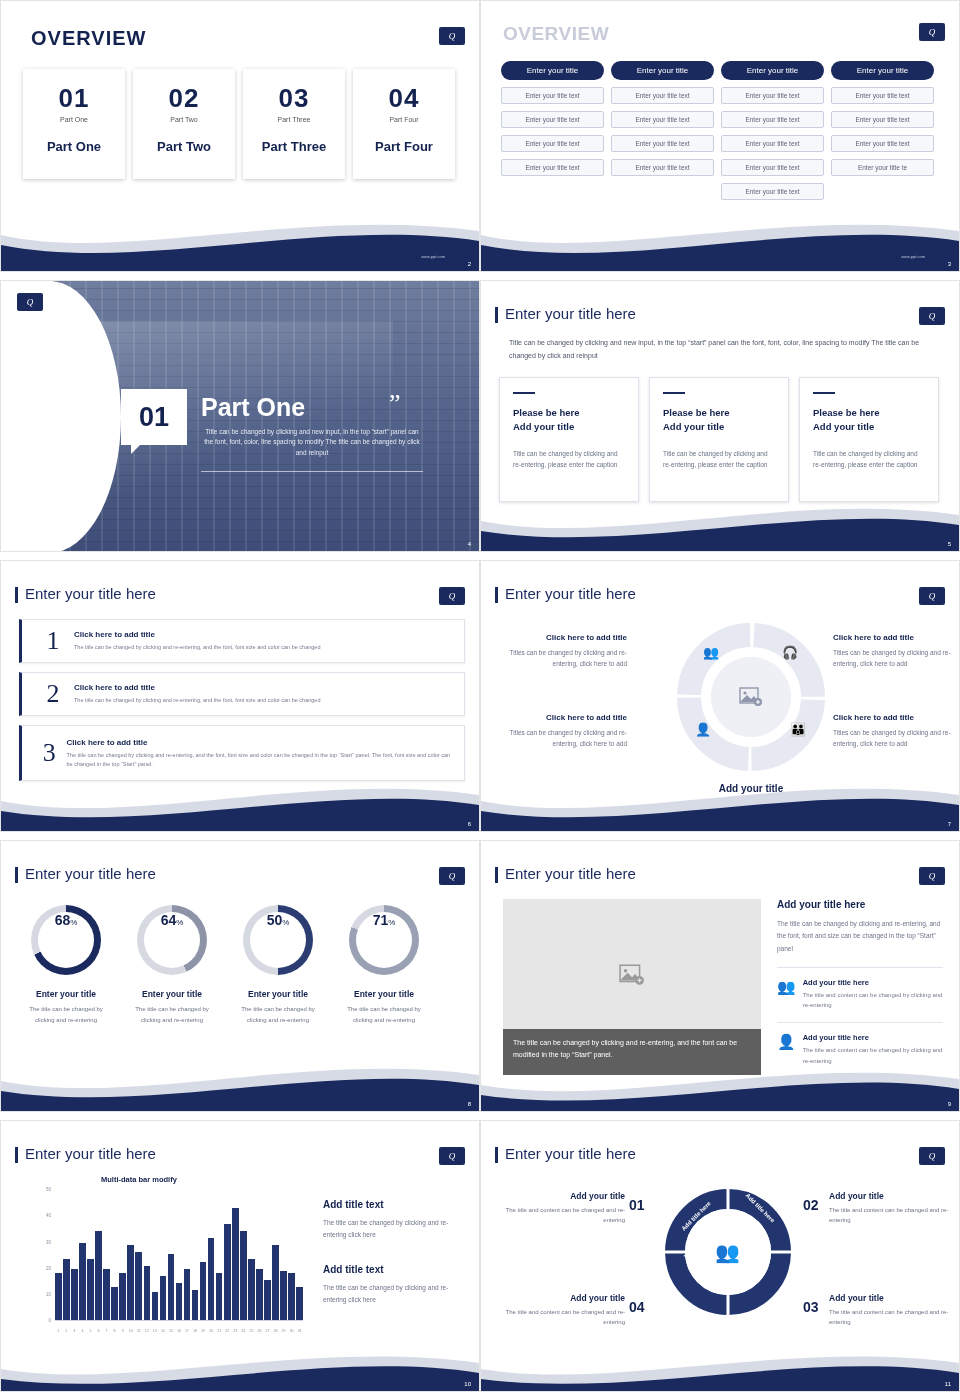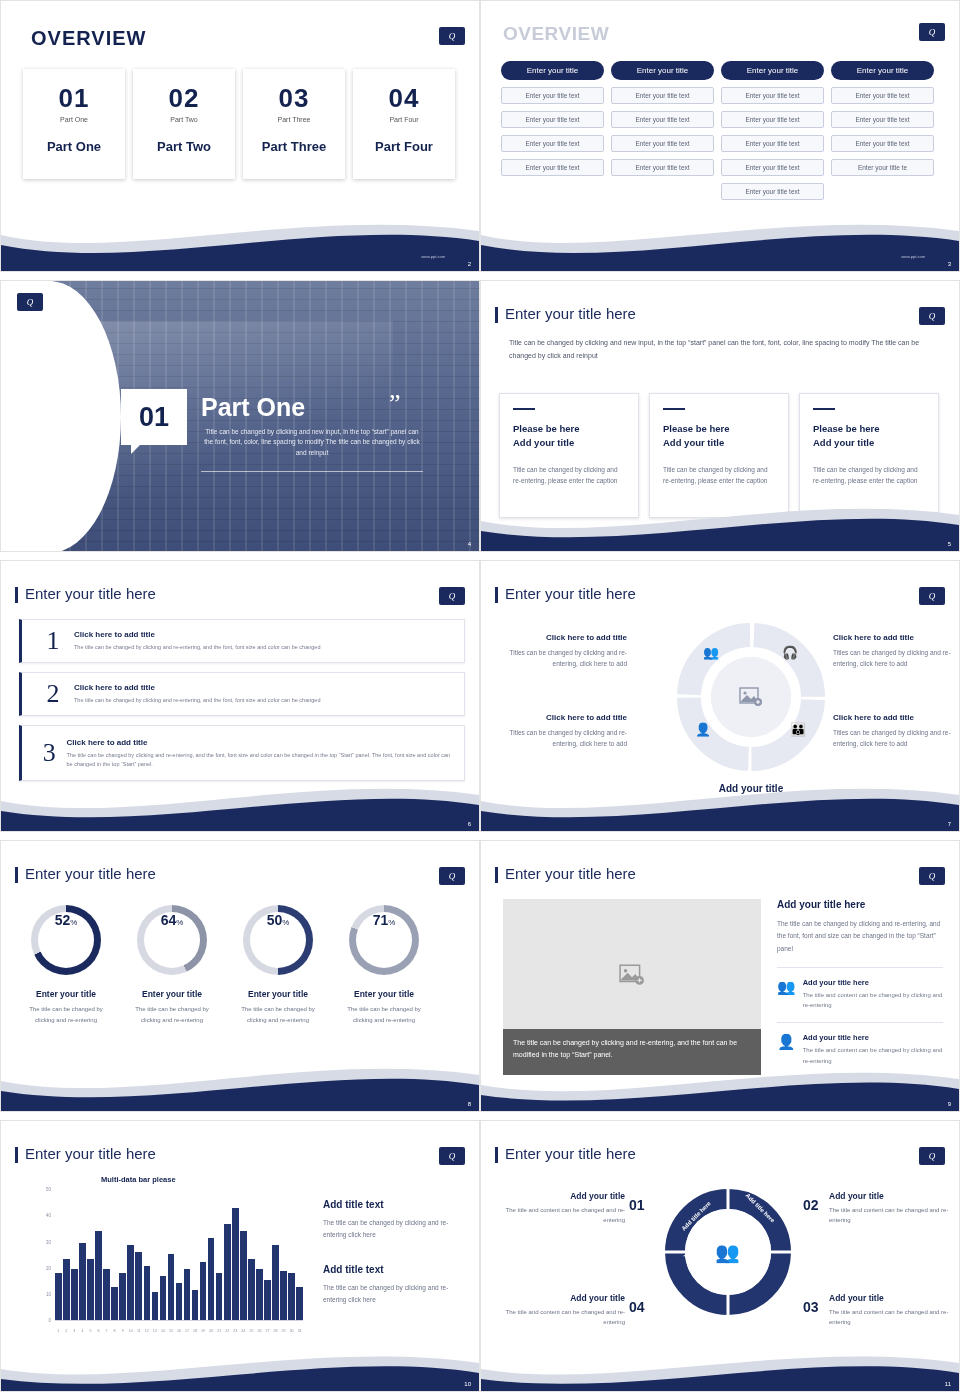--- a/index.html
+++ b/index.html
@@ -102,21 +102,21 @@
     border-style:solid; border-color:#fff transparent transparent transparent;
   }
   .s3 .ptitle { position:absolute; left:200px; top:112px; font-size:25px; font-weight:bold; color:#fff;}
   .s3 .quote { position:absolute; left:388px; top:108px; font-size:26px; color:#fff; font-family:"Liberation Serif",serif;}
   .s3 .pdesc { position:absolute; left:200px; top:146px; width:222px; font-size:6.5px; line-height:1.6; color:#e8ecf6; text-align:center;}
   .s3 .uline { position:absolute; left:200px; top:190px; width:222px; height:1px; background:rgba(255,255,255,.6);}
   .s3 .logo-badge { left:16px; top:12px; }
   .s3 .pagenum{ color:#fff; }
 
   
-  .s4 .boxes { position:absolute; left:18px; top:112px; display:flex; gap:10px;}
+  .s4 .boxes { position:absolute; left:18px; top:96px; display:flex; gap:10px;}
   .s4 .box { width:140px; height:125px; background:#fff; border:1px solid #dfe2ea; box-shadow:0 1px 3px rgba(0,0,0,.12); padding:14px 13px;}
   .s4 .box .dash { width:22px; height:2px; background:#1b2a5e; margin-bottom:12px;}
   .s4 .box h4 { font-size:9.5px; font-weight:bold; color:#13224f; line-height:1.45;}
   .s4 .box p { font-size:6.5px; color:#6b7287; line-height:1.7; margin-top:14px;}
   .s4 .intro { position:absolute; left:28px; top:56px; width:430px; font-size:7px; color:#4e5straight; }
   .s4 .intro { color:#4e5568; line-height:1.8;}
 
   
   .s5 .rows { position:absolute; left:18px; top:58px; width:446px;}
   .s5 .row { display:flex; align-items:center; border:1px solid #e0e3eb; border-left:3px solid #1b2a5e; background:#fff; margin-bottom:9px; height:44px; padding:0 10px; box-shadow:0 1px 2px rgba(0,0,0,.07);}
@@ -404,21 +404,21 @@
   </div>
 
   <div class="slide s7">
     <div class="title-bar"></div>
     <div class="slide-title" style="position:absolute; left:24px; top:24px;">Enter your title here</div>
     <div class="logo-badge" style="right:14px; top:26px;">Q</div>
     <div class="donuts">
       <div class="d">
         <div class="ring" style="background:conic-gradient(#1b2a5e 0% 68%, #d6d9e2 68% 100%);">
           <div class="inner">
-            <span class="pct">52</span>
+            <span class="pct">68</span>
             <span class="pcts">%</span>
           </div>
         </div>
         <div class="cap">
           <h5>Enter your title</h5>
           <p>The title can be changed by clicking and re-entering</p>
         </div>
       </div>
       <div class="d">
         <div class="ring" style="background:conic-gradient(#8d94a8 0% 43%, #d6d9e2 43% 100%);">
@@ -504,21 +504,21 @@
         <path d="M0,54 C150,76 330,24 480,48 L480,70 L0,70 Z" fill="#1b2a5e"></path>
       </svg>
     </div>
     <div class="pagenum">9</div>
   </div>
 
   <div class="slide s9">
     <div class="title-bar"></div>
     <div class="slide-title" style="position:absolute; left:24px; top:24px;">Enter your title here</div>
     <div class="logo-badge" style="right:14px; top:26px;">Q</div>
-    <div class="chart-title">Multi-data bar please</div>
+    <div class="chart-title">Multi-data bar modify</div>
     <div class="plot">
       <div class="yaxis">
         <span class="yt" style="top:0px;">50</span>
         <span class="yt" style="top:26px;">40</span>
         <span class="yt" style="top:53px;">30</span>
         <span class="yt" style="top:79px;">20</span>
         <span class="yt" style="top:105px;">10</span>
         <span class="yt" style="top:131px;">0</span>
       </div>
       <div class="bars" id="bars">

